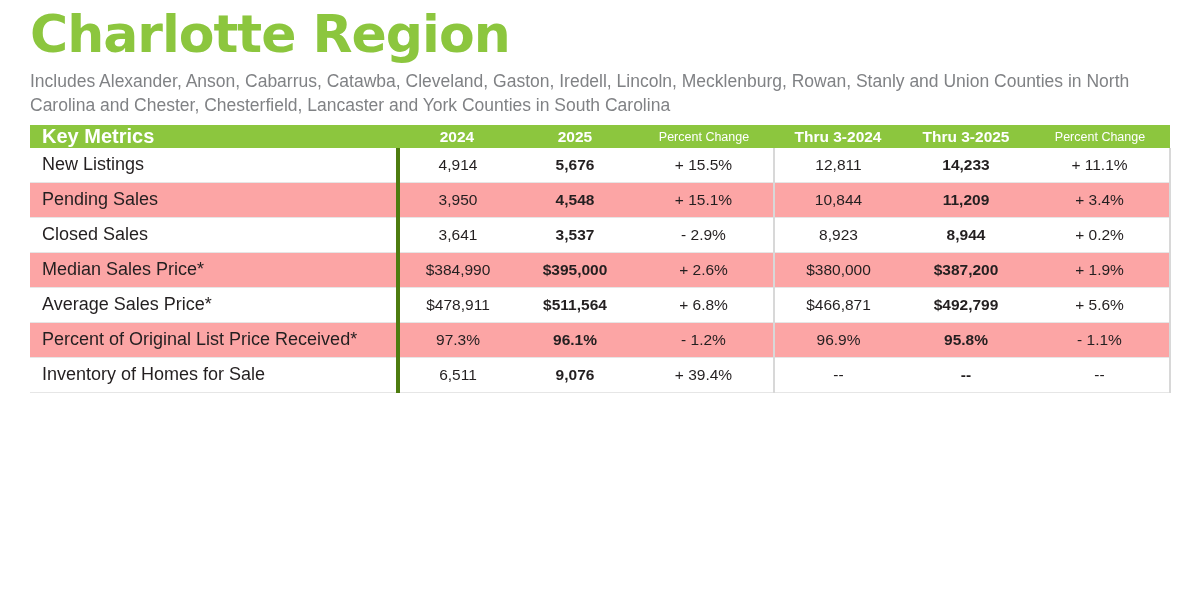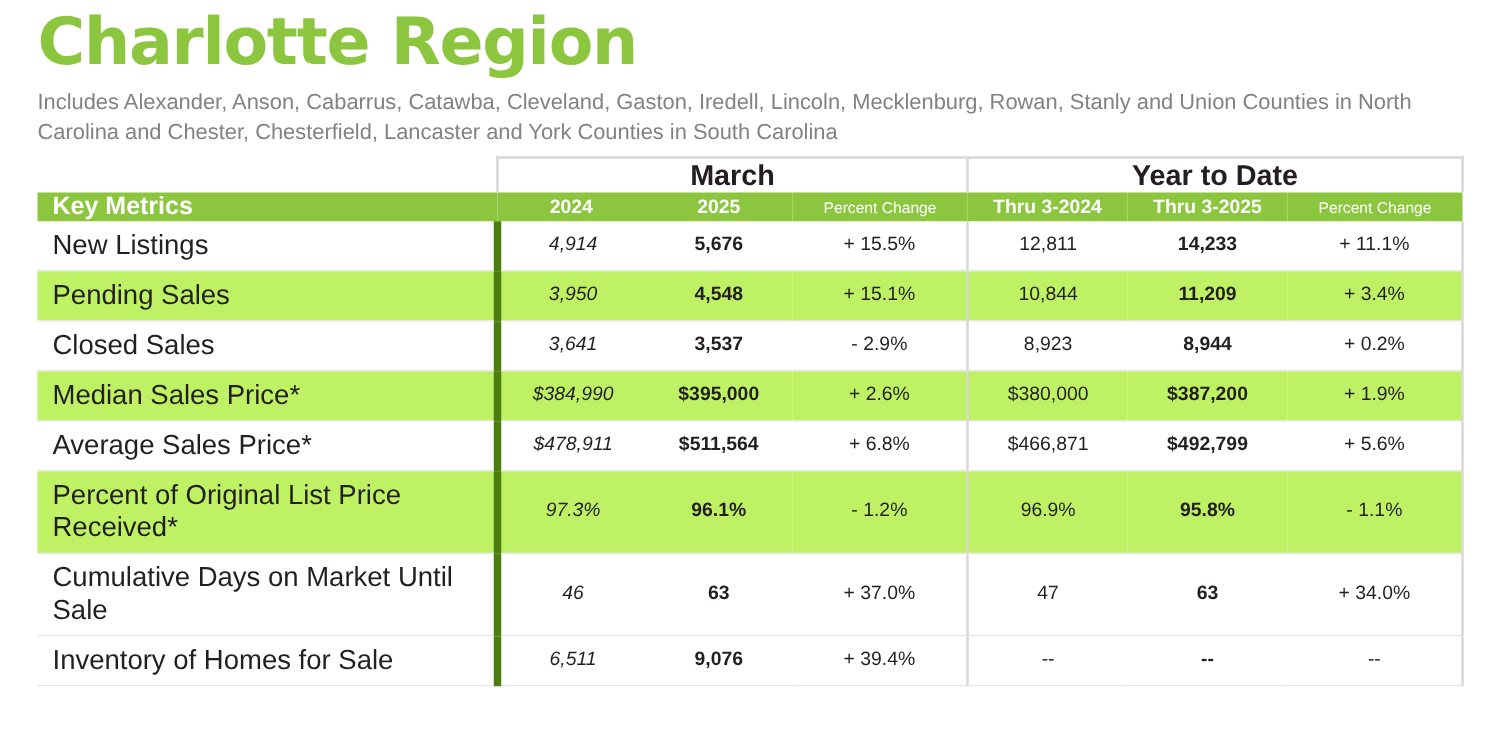--- a/index.html
+++ b/index.html
@@ -92,31 +92,30 @@
   
   tr.row td {
     font-size: 15.5px;
     padding: 6px 0 7px 0;
     text-align: center;
     border-bottom: 1px solid #e6e6e6;
   }
   tr.row td.metric {
     text-align: left;
     padding-left: 12px;
-    font-size: 22px;
+    font-size: 18px;
   }
   tr.row.alt td {
-    background: #bef264;
+    background: #fca5a5;
   }
   tr.row td.bold {
     font-weight: bold;
   }
   td.vsep-l {
-    border-left: 6px solid #4d7c0f;
-    font-style: italic;
+    border-left: 4px solid #4d7c0f;
   }
   td.vsep-r {
     border-right: 2px solid #d8d8d8;
   }
   .footnote {
     font-size: 12.5px;
     color: #6d6e71;
     padding-top: 8px;
     padding-left: 2px;
   }
@@ -133,25 +132,20 @@
     <colgroup>
       <col class="c-metric">
       <col class="c-n1">
       <col class="c-n2">
       <col class="c-pc">
       <col class="c-n3">
       <col class="c-n4">
       <col class="c-pc2">
     </colgroup>
     <tbody>
-      <tr>
-        <td class="grp-blank"></td>
-        <td class="grp" colspan="3">March</td>
-        <td class="grp" colspan="3">Year to Date</td>
-      </tr>
 
       <tr>
         <td class="hdr left">Key Metrics</td>
         <td class="hdr">2024</td>
         <td class="hdr">2025</td>
         <td class="hdr small">Percent Change</td>
         <td class="hdr">Thru 3-2024</td>
         <td class="hdr">Thru 3-2025</td>
         <td class="hdr small">Percent Change</td>
       </tr>
@@ -211,29 +205,20 @@
         <td class="vsep-l">97.3%</td>
         <td class="bold">96.1%</td>
         <td class="vsep-r">- 1.2%</td>
         <td>96.9%</td>
         <td class="bold">95.8%</td>
         <td class="vsep-r">- 1.1%</td>
       </tr>
 
 
 
-      <tr class="row">
-        <td class="metric">Cumulative Days on Market Until Sale</td>
-        <td class="vsep-l">46</td>
-        <td class="bold">63</td>
-        <td class="vsep-r">+ 37.0%</td>
-        <td>47</td>
-        <td class="bold">63</td>
-        <td class="vsep-r">+ 34.0%</td>
-      </tr>
 
 
       <tr class="row">
         <td class="metric">Inventory of Homes for Sale</td>
         <td class="vsep-l">6,511</td>
         <td class="bold">9,076</td>
         <td class="vsep-r">+ 39.4%</td>
         <td>--</td>
         <td class="bold">--</td>
         <td class="vsep-r">--</td>

